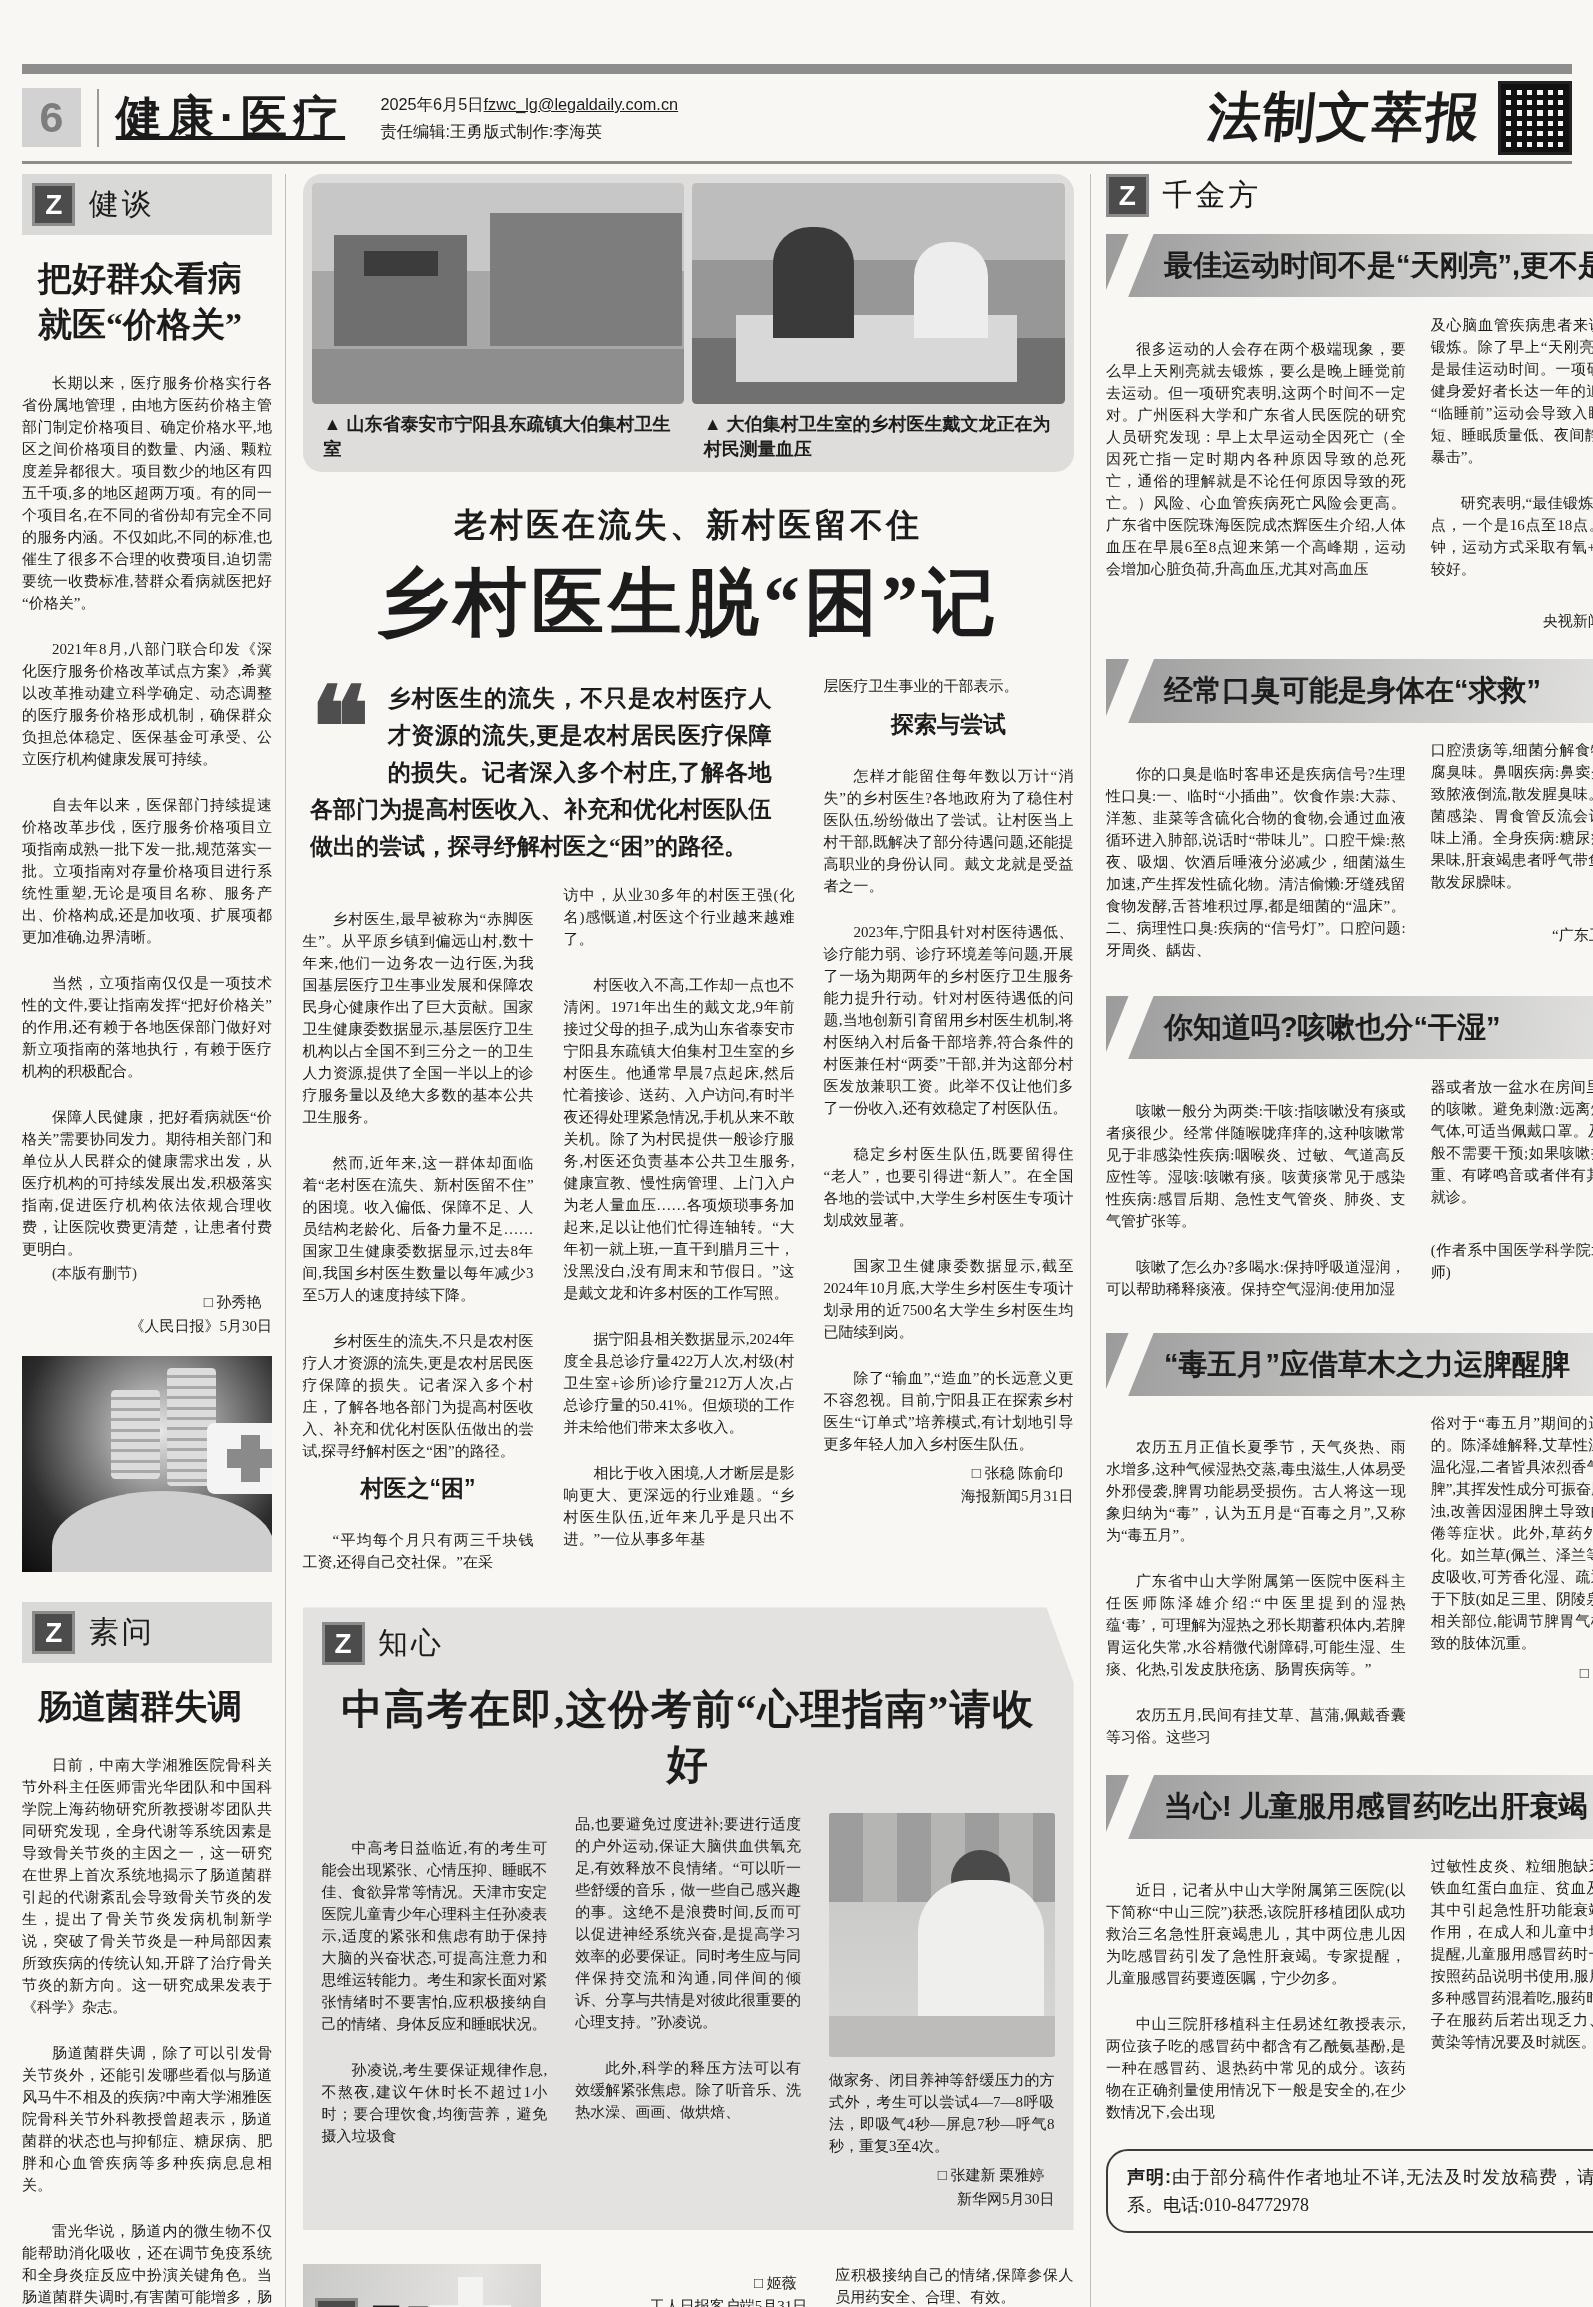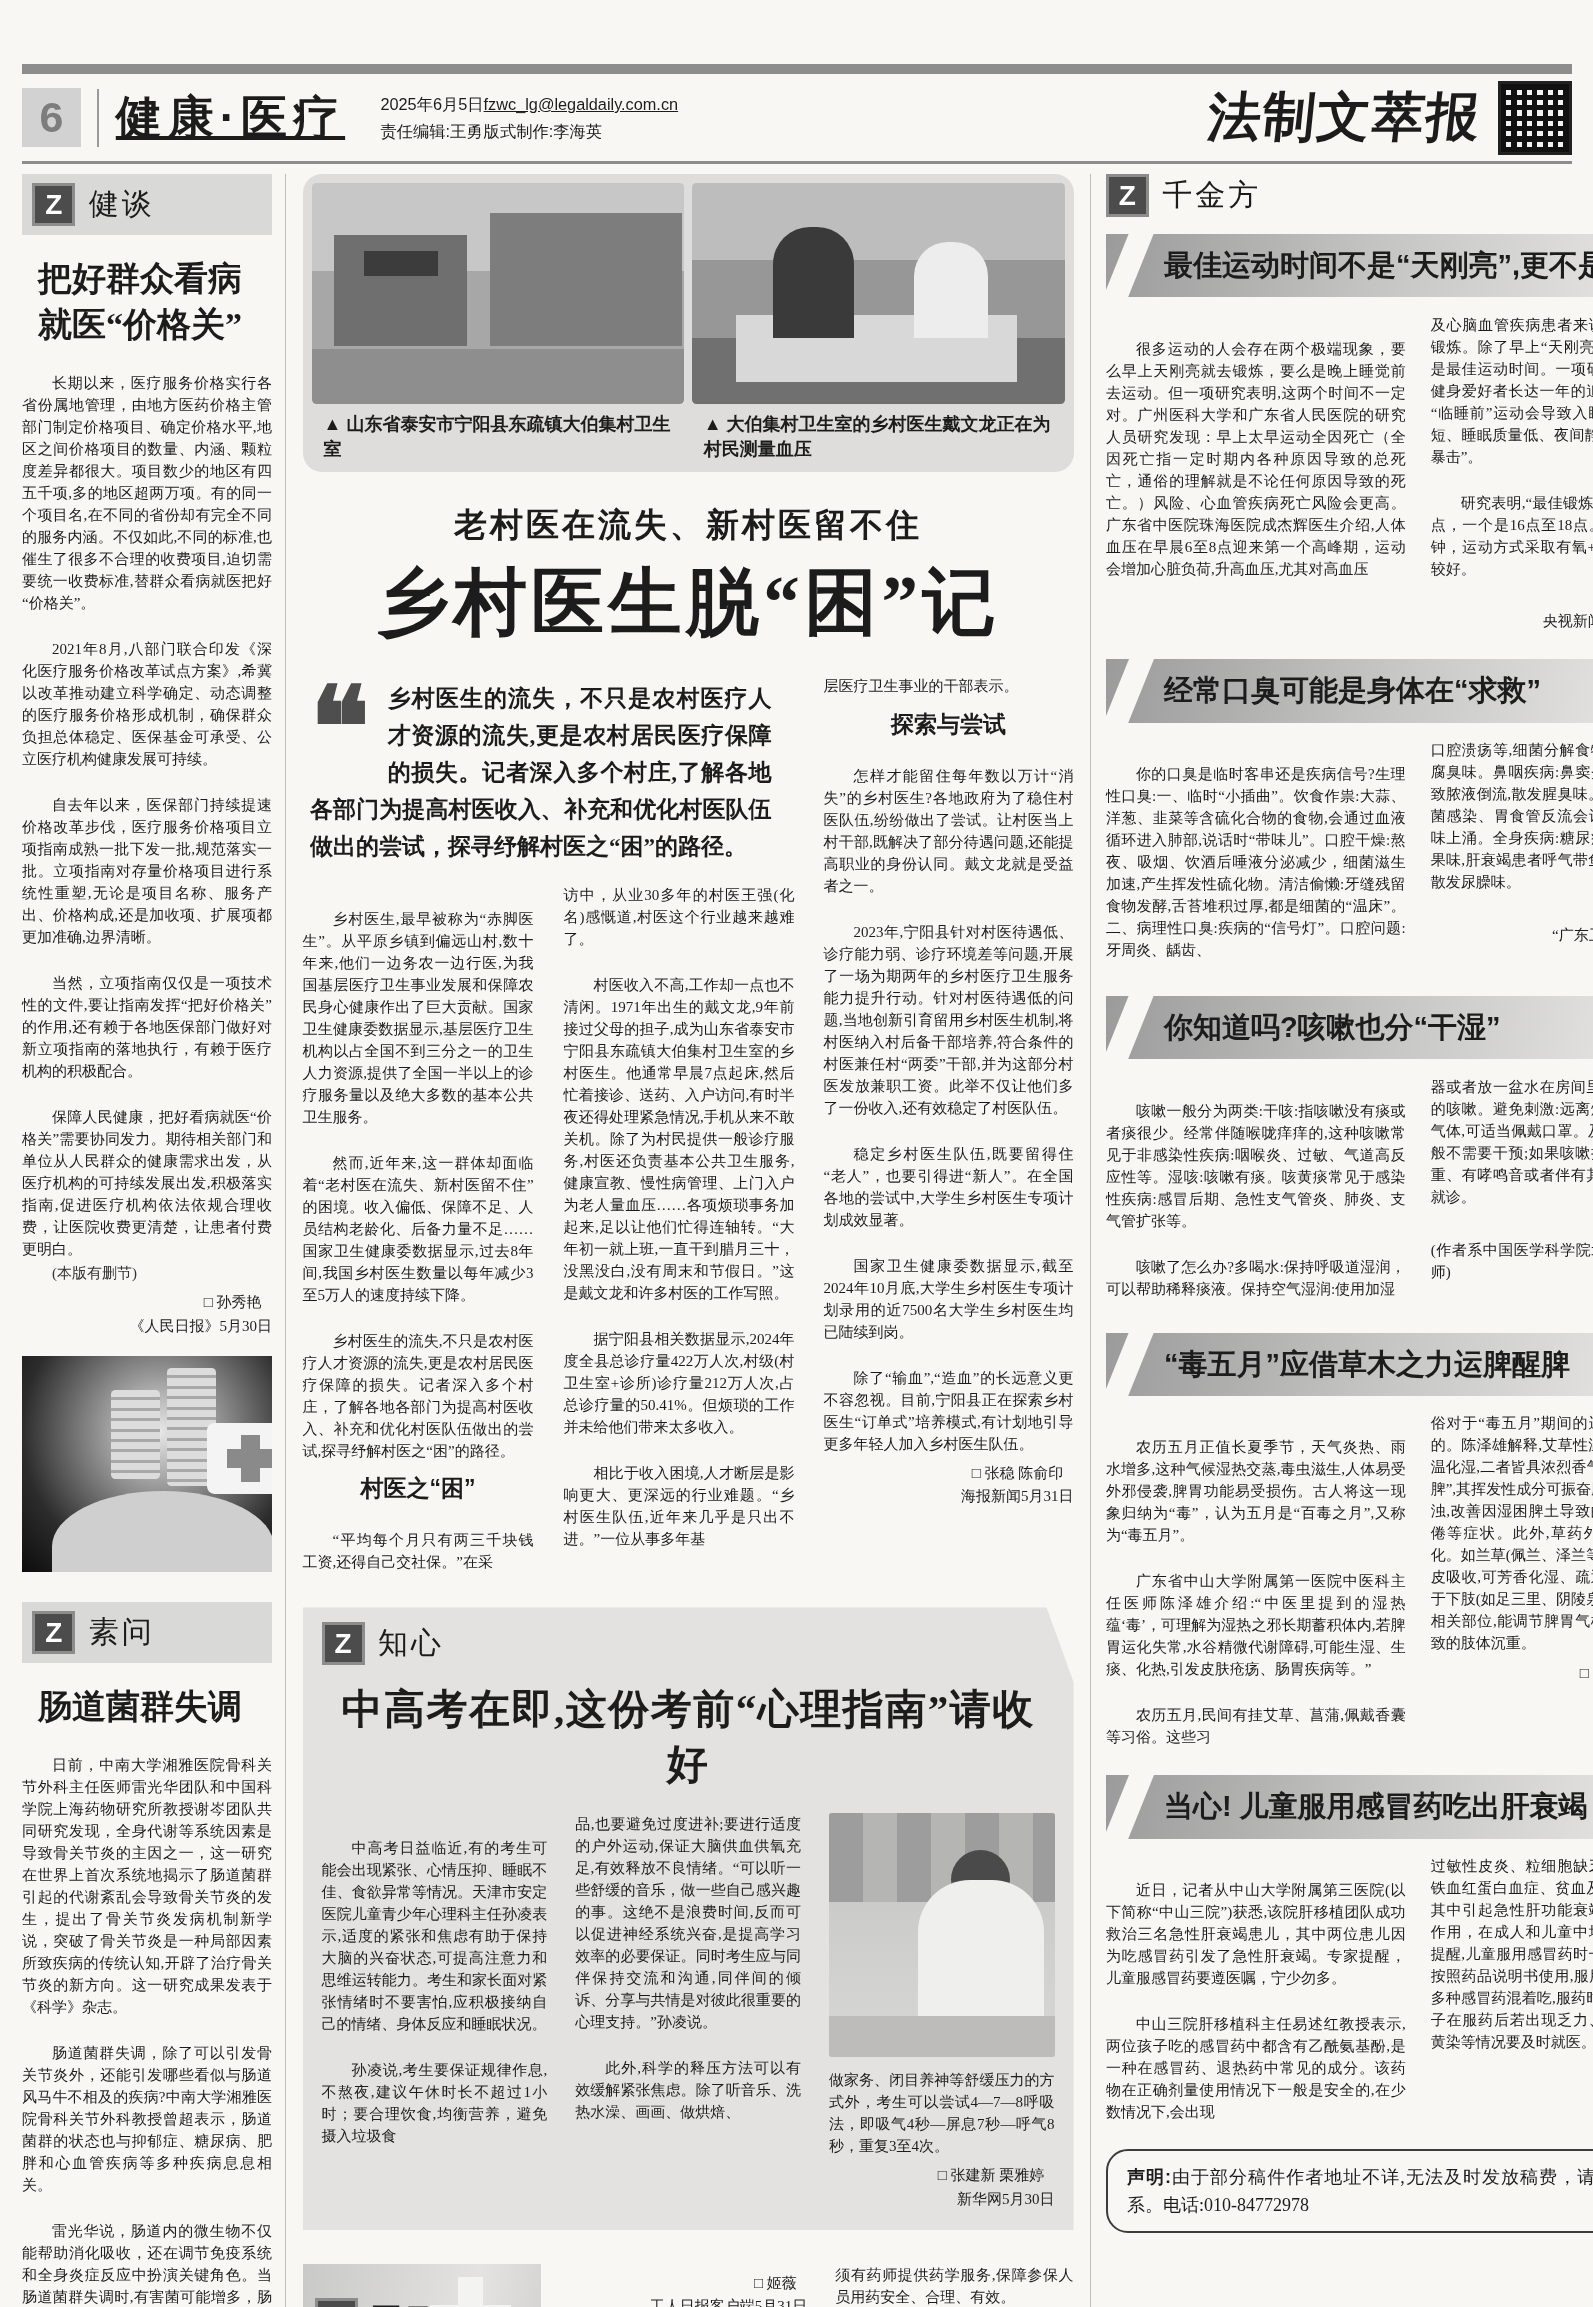--- a/index.html
+++ b/index.html
@@ -274,21 +274,21 @@
         </div>
         <div class="ycol">
           <div>
               <div class="para by">□ 姬薇</div>
               <div class="para src">工人日报客户端5月31日</div>
             </div>
 
         </div>
         <div class="ycol">
           <div>
-              <div class="para c">须有药师提供药学服务,保障参保人员用药安全、合理、有效。</div>
+              <div class="para c">应积极接纳自己的情绪,保障参保人员用药安全、合理、有效。</div>
               <div class="para src">新华社5月29日</div>
             </div>
           <div class="h-rule"></div>
           <div class="y-title">●11月底前将实现三级公立中医医院儿科设置全覆盖</div>
 
         </div>
       </div>
     </div>
 
     <div class="col-side">

